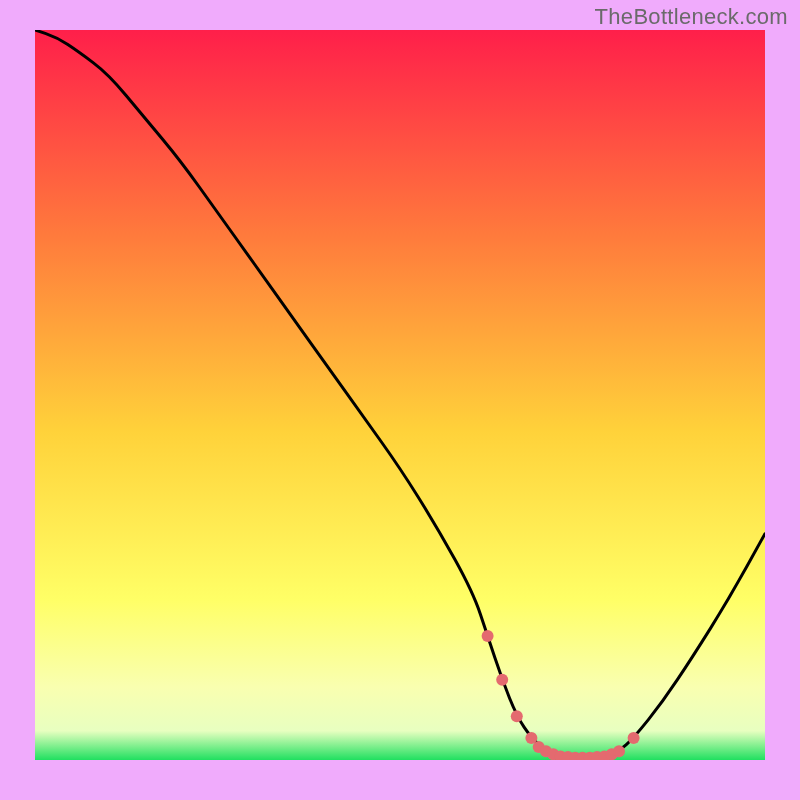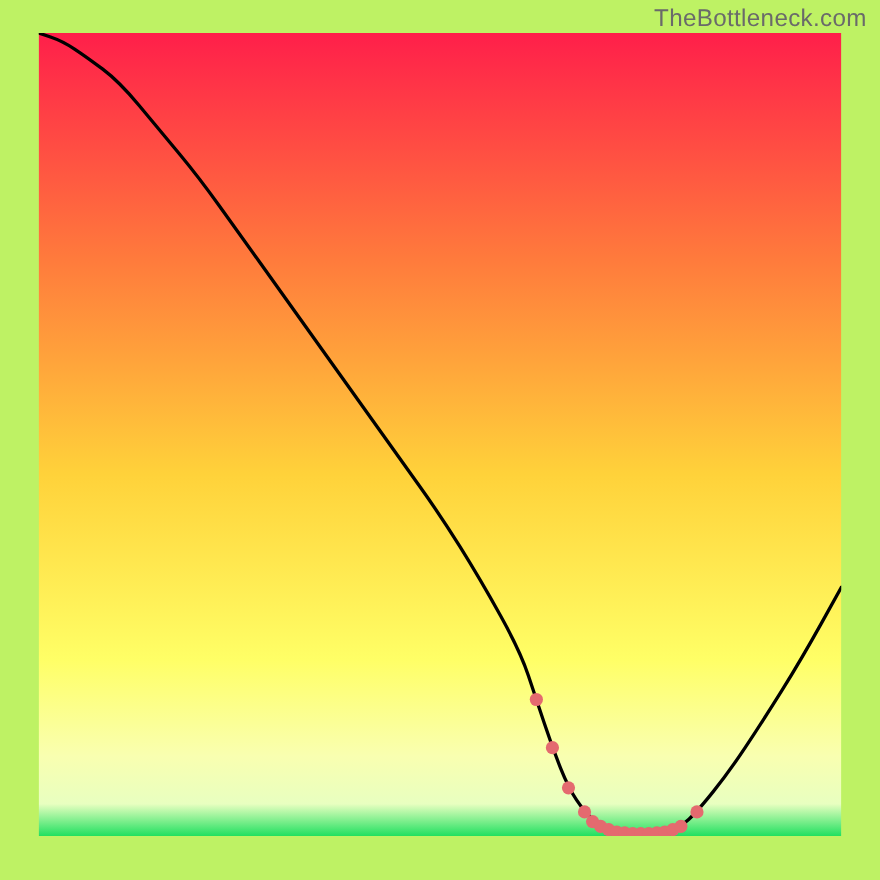--- a/index.html
+++ b/index.html
@@ -8,21 +8,21 @@
     width: 800px;
     height: 800px;
     background: #000;
     font-family: Arial, Helvetica, sans-serif;
     overflow: hidden;
   }
   .frame {
     position: relative;
     width: 800px;
     height: 800px;
-    background: #bef264;
+    background: #f0abfc;
   }
   .watermark {
     position: absolute;
     top: 4px;
     right: 12px;
     color: #6a6a6a;
     font-size: 22px;
     font-weight: 500;
     letter-spacing: 0.3px;
     z-index: 5;

